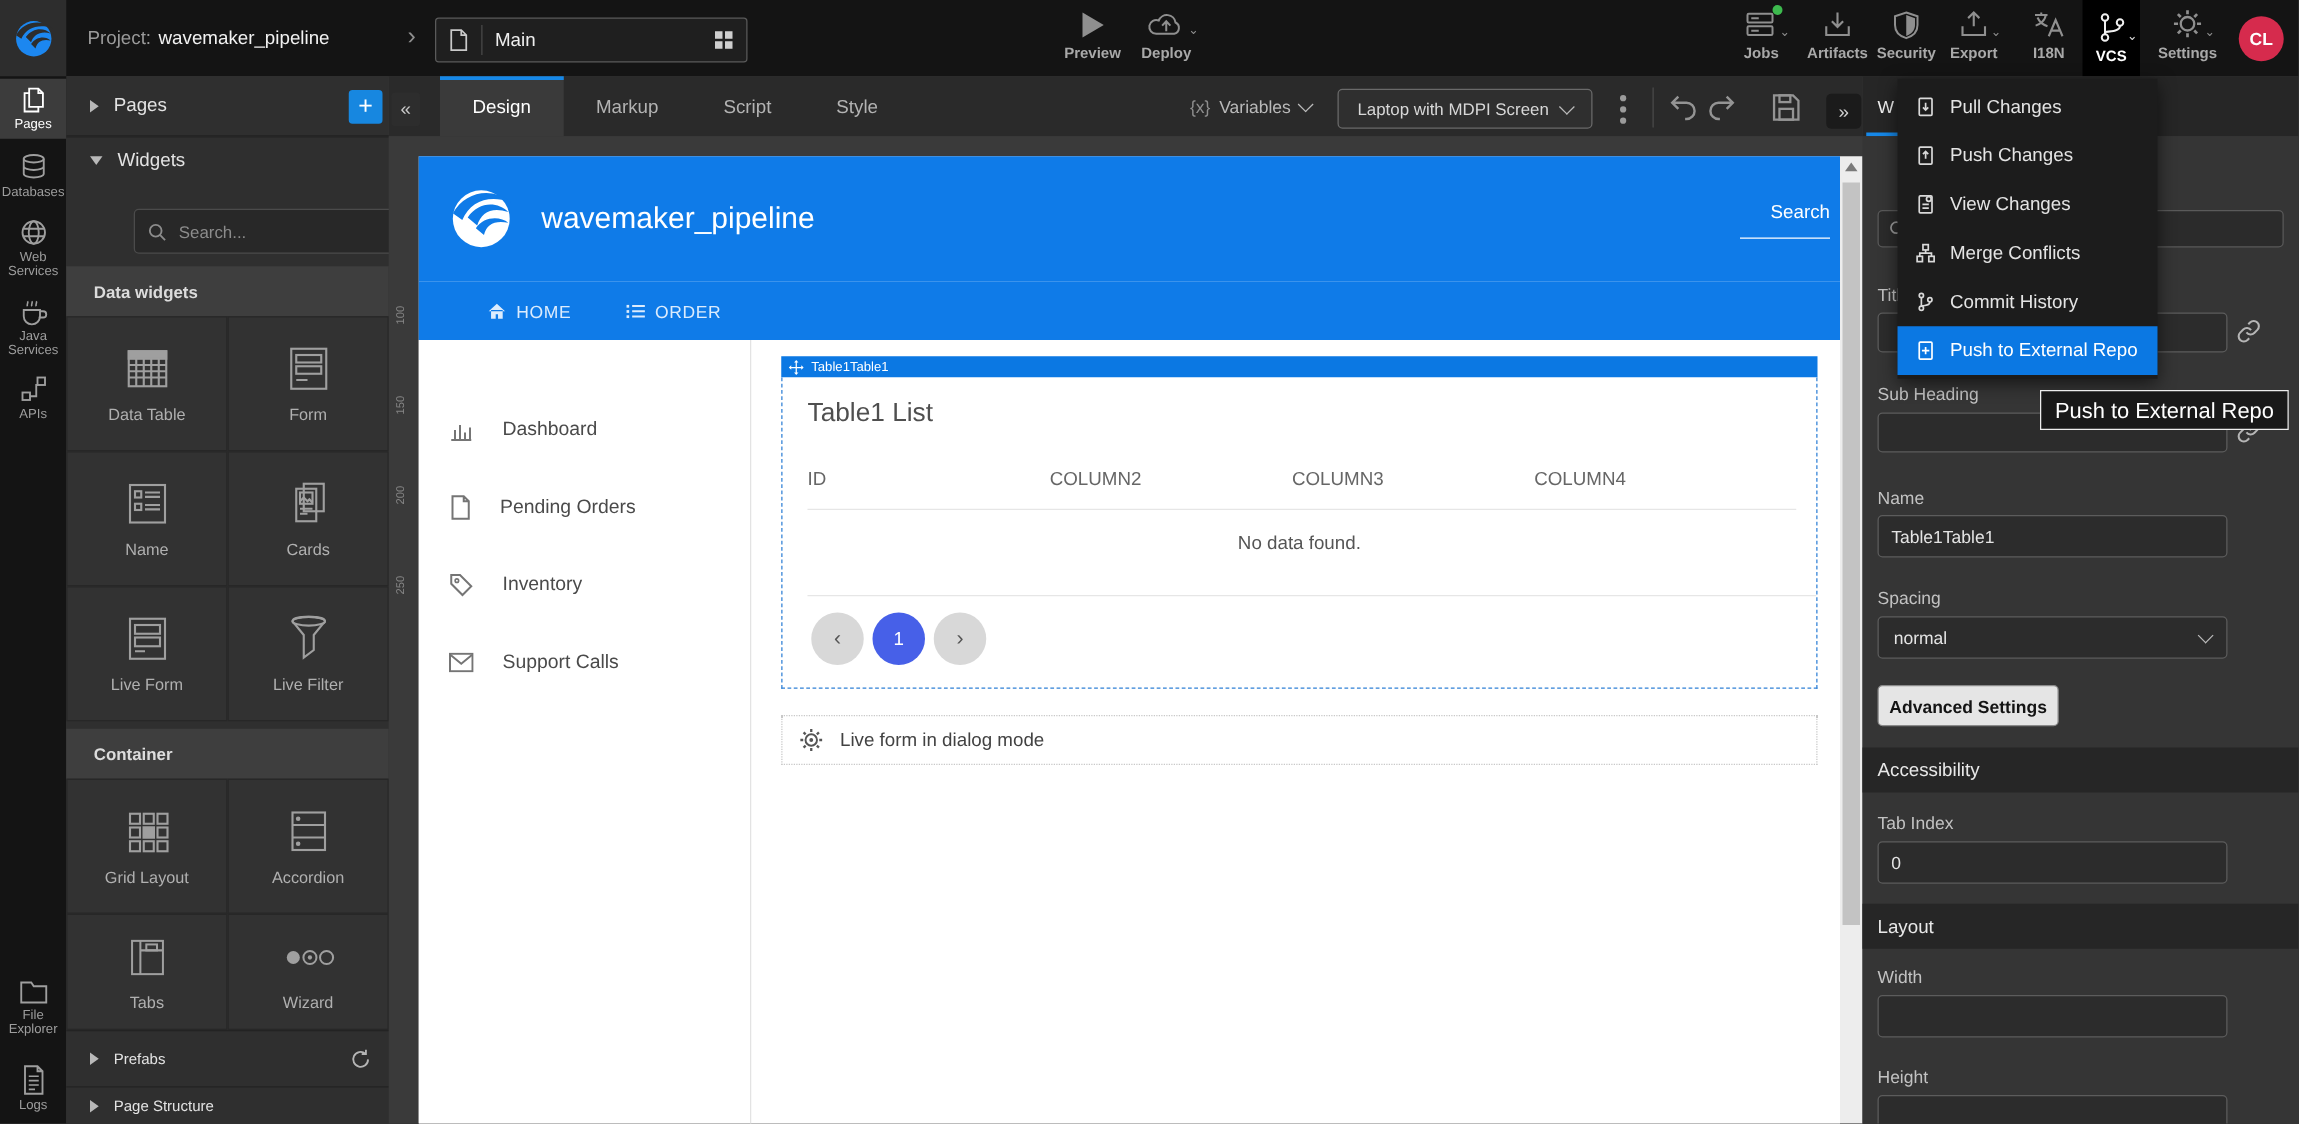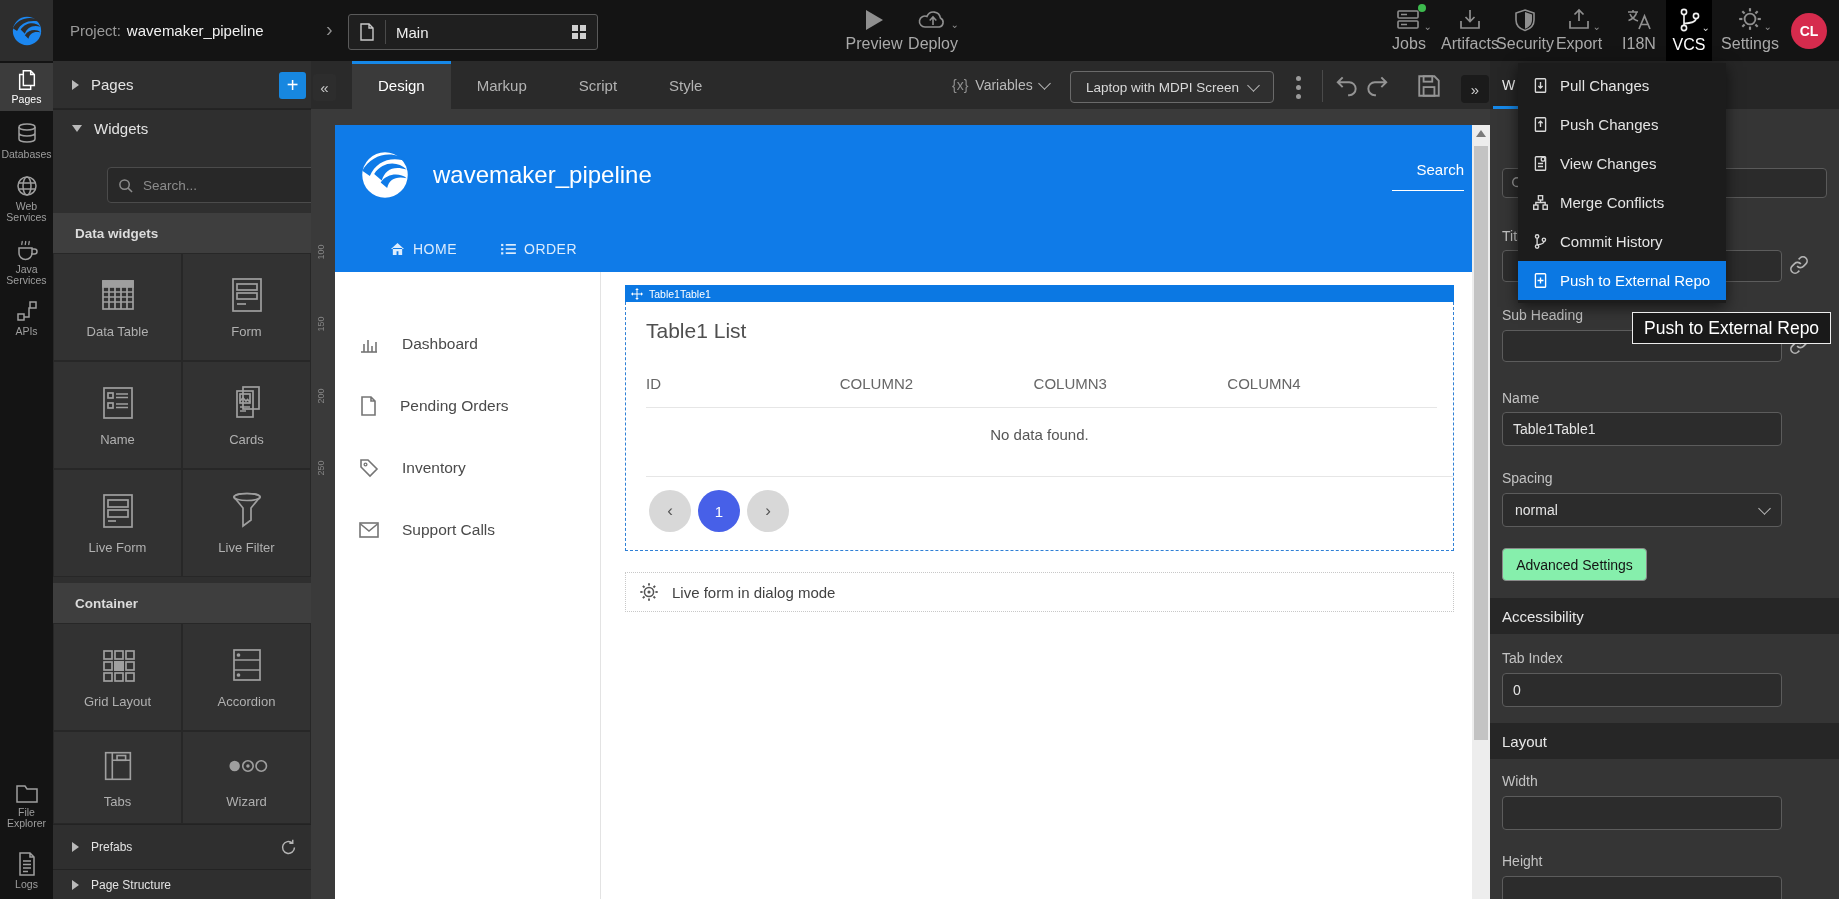--- a/index.html
+++ b/index.html
@@ -16,21 +16,21 @@
   .proj-chev{left:326px;top:18px;color:#8f8f8f;font-size:20px;}
   .main-tab{left:348px;top:14px;width:250px;height:36px;background:#1f1f1f;border:1px solid #5a5a5a;border-radius:3px;display:flex;align-items:center;padding:0 10px;gap:10px;}
   .main-tab .sep{width:1px;height:24px;background:#4a4a4a;}
   .main-tab .lbl{color:#eee;font-size:15px;flex:1;}
   .tb-act{display:flex;flex-direction:column;align-items:center;justify-content:center;color:#a9a9a9;font-size:12px;gap:3px;}
   .tb-ic{position:relative;height:26px;display:flex;align-items:flex-end;justify-content:center;}
   .chev-s{position:absolute;font-size:10px;color:#8f8f8f;}
   .green-dot{position:absolute;width:8px;height:8px;border-radius:50%;background:#3dba4e;right:-4px;top:-2px;}
   .vcs-tile{background:#000;}
   .vcs-tile .tb-lbl{color:#fff;}
-  .tb-lbl{font-size:16px;color:#a9a9a9;}
+  .tb-lbl{font-size:12px;color:#a9a9a9;font-weight:bold;}
   .avatar{left:1791px;top:13px;width:36px;height:36px;border-radius:50%;background:#d62b4d;color:#fff;display:flex;align-items:center;justify-content:center;font-size:14px;font-weight:bold;}
 
   
   .row2{left:311px;top:61px;width:1179px;height:48px;background:#2a2a2a;}
   .lp-head{left:53px;top:61px;width:258px;height:48px;background:#2f2f2f;border-bottom:1px solid #242424;display:flex;align-items:center;}
   .tri-r{width:0;height:0;border-top:5px solid transparent;border-bottom:5px solid transparent;border-left:7px solid #b9b9b9;}
   .tri-d{width:0;height:0;border-left:5px solid transparent;border-right:5px solid transparent;border-top:7px solid #b9b9b9;}
   .plus-btn{left:279px;top:72px;width:27px;height:27px;border-radius:3px;background:#1787e0;color:#fff;font-size:20px;display:flex;align-items:center;justify-content:center;}
   .collapse-btn{left:313px;top:74px;width:23px;height:27px;border-radius:3px;background:#2d2d2d;color:#c9c9c9;font-size:15px;display:flex;align-items:center;justify-content:center;}
   .ed-tabs{left:352px;top:61px;height:48px;display:flex;}
@@ -94,21 +94,21 @@
   .vthumb{position:absolute;left:2px;top:21px;width:14px;height:594px;background:#c3c3c3;}
   .varrow{position:absolute;left:4px;top:5px;width:0;height:0;border-left:5px solid transparent;border-right:5px solid transparent;border-bottom:7px solid #7a7a7a;}
 
   
   .rpanel{left:1490px;top:109px;width:349px;height:790px;background:#353535;}
   .fld-label{position:absolute;left:12px;color:#c2c2c2;font-size:14px;}
   .fld-input{position:absolute;left:12px;width:280px;height:32px;background:#2c2c2c;border:1px solid #5c5c5c;border-radius:4px;color:#e4e4e4;font-size:14px;padding:0 10px;outline:none;}
   .rp-search{position:absolute;left:12px;top:59px;width:325px;height:30px;background:#2b2b2b;border:1px solid #5a5a5a;border-radius:4px;display:flex;align-items:center;padding-left:8px;}
   .link-ic{position:absolute;left:298px;width:24px;height:24px;}
   .rp-strip{position:absolute;left:0;width:349px;height:36px;background:#262626;color:#e8e8e8;font-size:15px;display:flex;align-items:center;padding-left:12px;}
-  .adv-btn{position:absolute;left:12px;top:439px;width:145px;height:33px;background:#86efac;border:1px solid #8a8a8a;border-radius:4px;color:#141414;font-size:14px;display:flex;align-items:center;justify-content:center;}
+  .adv-btn{position:absolute;left:12px;top:439px;width:145px;height:33px;background:#e5e5e5;border:1px solid #8a8a8a;border-radius:4px;color:#141414;font-size:14px;display:flex;align-items:center;justify-content:center;font-weight:bold;}
   .fakesel{position:absolute;left:12px;width:280px;height:34px;background:#2c2c2c;border:1px solid #5c5c5c;border-radius:4px;color:#e4e4e4;font-size:14px;display:flex;align-items:center;justify-content:space-between;padding:0 12px;}
 
   
   .vcs-menu{left:1518px;top:63px;width:208px;background:#1c1c1c;box-shadow:0 4px 14px rgba(0,0,0,.6);padding:3px 0;z-index:100;}
   .vm-item{height:39px;display:flex;align-items:center;gap:11px;padding-left:14px;color:#e4e4e4;font-size:15px;}
   .vm-item.active{background:#0b78e3;color:#fff;}
   .micon{stroke:#d9d9d9;fill:none;stroke-width:1.6;}
   .vm-item.active .micon{stroke:#fff;}
   .tooltip{left:1632px;top:312px;height:32px;background:#191919;border:1px solid #ececec;color:#fff;font-size:17.5px;display:flex;align-items:center;padding:0 11px;white-space:nowrap;z-index:101;}
 </style>

